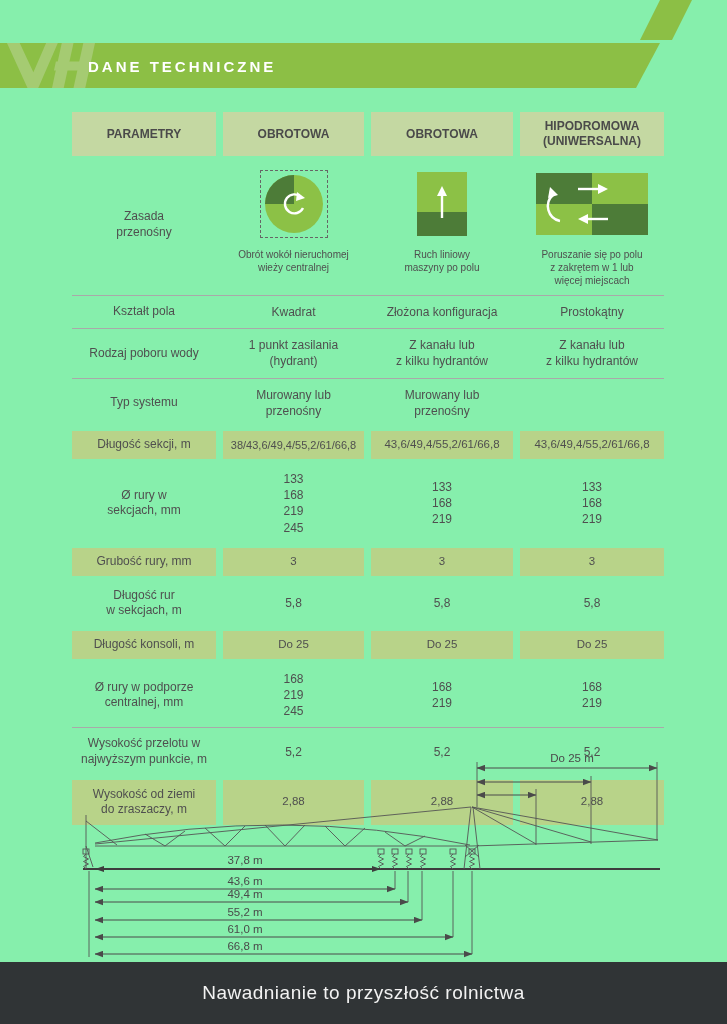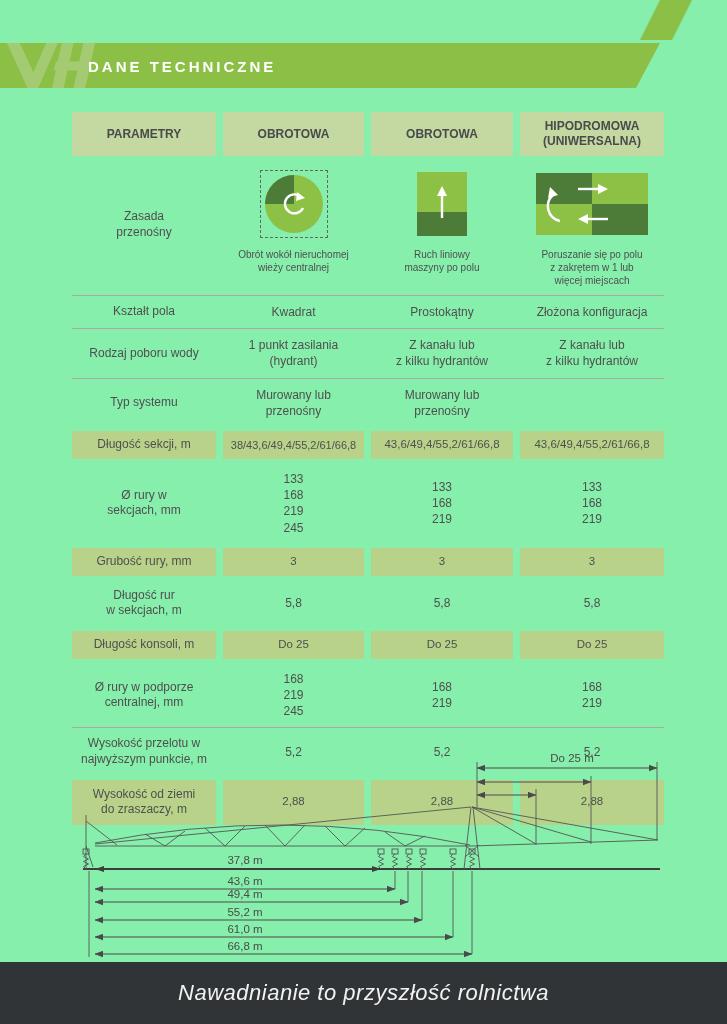--- a/index.html
+++ b/index.html
@@ -55,21 +55,21 @@
   .hipbox svg{position:absolute;left:0;top:0;}
   
   .diagram{position:absolute;left:0;top:746px;width:727px;height:215px;}
   .diagram text{font-family:"Liberation Sans",sans-serif;font-size:11.5px;fill:var(--stroke);}
   .diagram .thin{stroke:var(--stroke);stroke-width:1;fill:none;}
   .diagram .thick{stroke:#3d3d3d;stroke-width:2.2;fill:none;}
   .diagram .fine{stroke:#555;stroke-width:0.9;fill:none;}
   
   .footer{position:absolute;left:0;top:962px;width:727px;height:62px;background:var(--footer-bg);
           display:flex;align-items:center;justify-content:center;}
-  .footer span{color:#f2f2f2;font-size:22px;font-style:italic;letter-spacing:0.5px;}
+  .footer span{color:#f2f2f2;font-size:19px;letter-spacing:0.5px;}
 </style>
 </head>
 <body>
 
 <div class="page">
 
   <div class="stripe"></div>
   <div class="banner">
     <svg class="logo" viewBox="0 0 90 46">
       <polygon fill="var(--logo-green)" points="0,0 13,0 27,30 40,0 52,0 32,46 21,46"></polygon>
@@ -139,22 +139,22 @@
         <div class="caption" style="white-space:pre-line">Poruszanie się po polu
 z zakrętem w 1 lub
 więcej miejscach</div>
       </div>
     </div>
 
     <div class="divider"></div>
     <div class="trow">
       <div class="lab">Kształt pola</div>
       <div class="val">Kwadrat</div>
+      <div class="val">Złożona konfiguracja</div>
       <div class="val">Prostokątny</div>
-      <div class="val">Złożona konfiguracja</div>
     </div>
 
     <div class="divider"></div>
     <div class="trow">
       <div class="lab">Rodzaj poboru wody</div>
       <div class="val">1 punkt zasilania
 (hydrant)</div>
       <div class="val">Z kanału lub
 z kilku hydrantów</div>
       <div class="val">Z kanału lub

